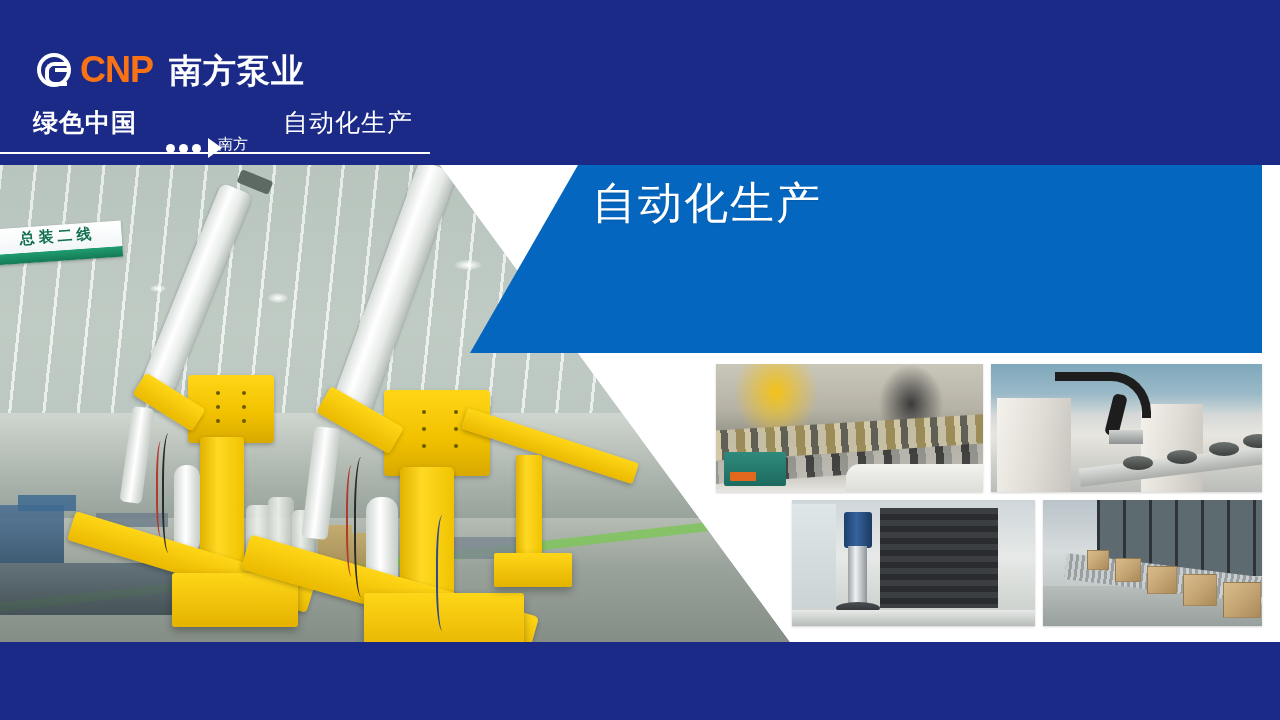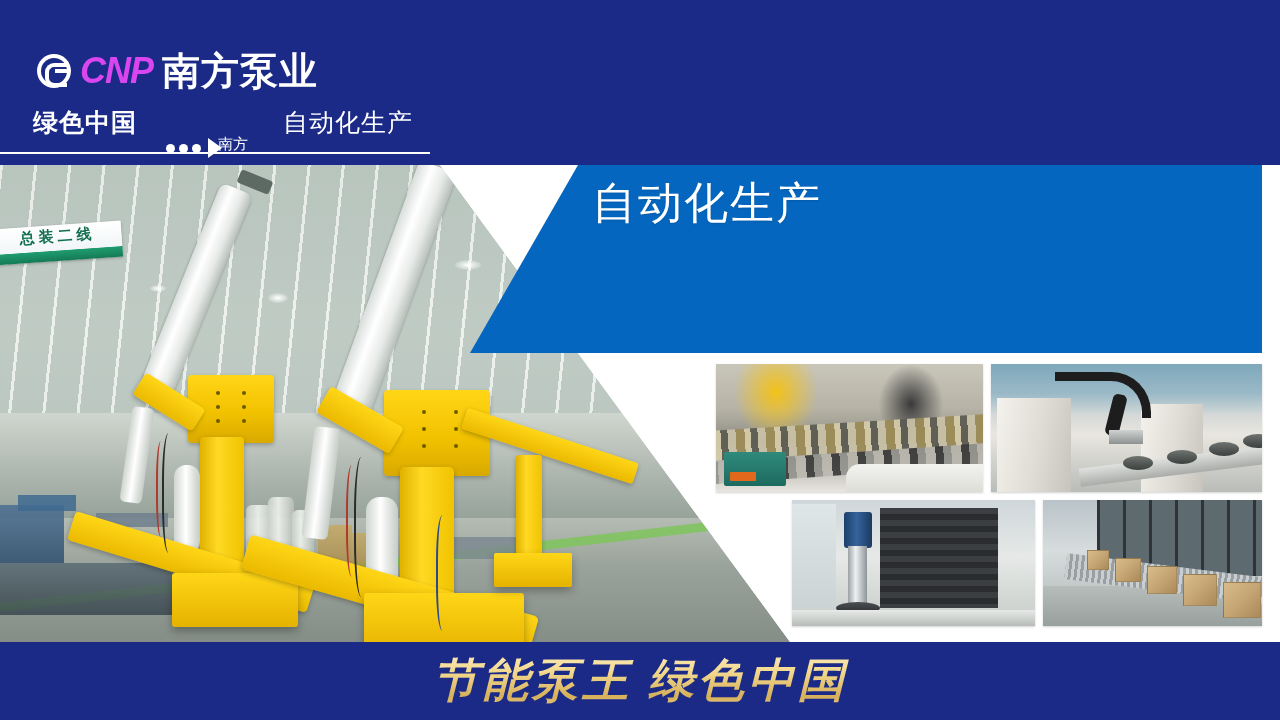--- a/index.html
+++ b/index.html
@@ -50,29 +50,28 @@
     border-radius: 9px 0 0 9px;
   }
   .logo-bar {
     position: absolute; left: 18px; top: 15px;
     width: 13px; height: 4px;
     background: #ffffff;
     z-index: 3;
   }
   .logo-cnp {
     font-size: 36px; font-weight: bold;
-    color: #d946ef; letter-spacing: -1px;
+    color: #f97316; letter-spacing: -1px;
     line-height: 1;
-    font-style: italic;
   }
   .logo-cn {
-    font-size: 38px; font-weight: bold;
+    font-size: 33px; font-weight: bold;
     color: #ffffff; letter-spacing: 1px;
     line-height: 1;
-    margin-left: 0;
+    margin-left: 7px;
   }
 
   .section-title {
     position: absolute; left: 33px; top: 110px;
     font-size: 25px; font-weight: bold;
     color: #ffffff; letter-spacing: 1px;
     line-height: 1;
   }
   .hdr-rule {
     position: absolute; left: 0; top: 152px;
@@ -586,15 +585,14 @@
       <div class="conv"></div>
       <div class="box" style="left:44px; top:50px; width:22px; height:20px;"></div>
       <div class="box" style="left:72px; top:58px; width:26px; height:24px;"></div>
       <div class="box" style="left:104px; top:66px; width:30px; height:28px;"></div>
       <div class="box" style="left:140px; top:74px; width:34px; height:32px;"></div>
       <div class="box" style="left:180px; top:82px; width:38px; height:36px;"></div>
     </div>
   </div>
 
   <div class="footer"></div>
-  <div class="tagline">节能泵王 绿色中国</div>
 
 </div>
 
 </body></html>

